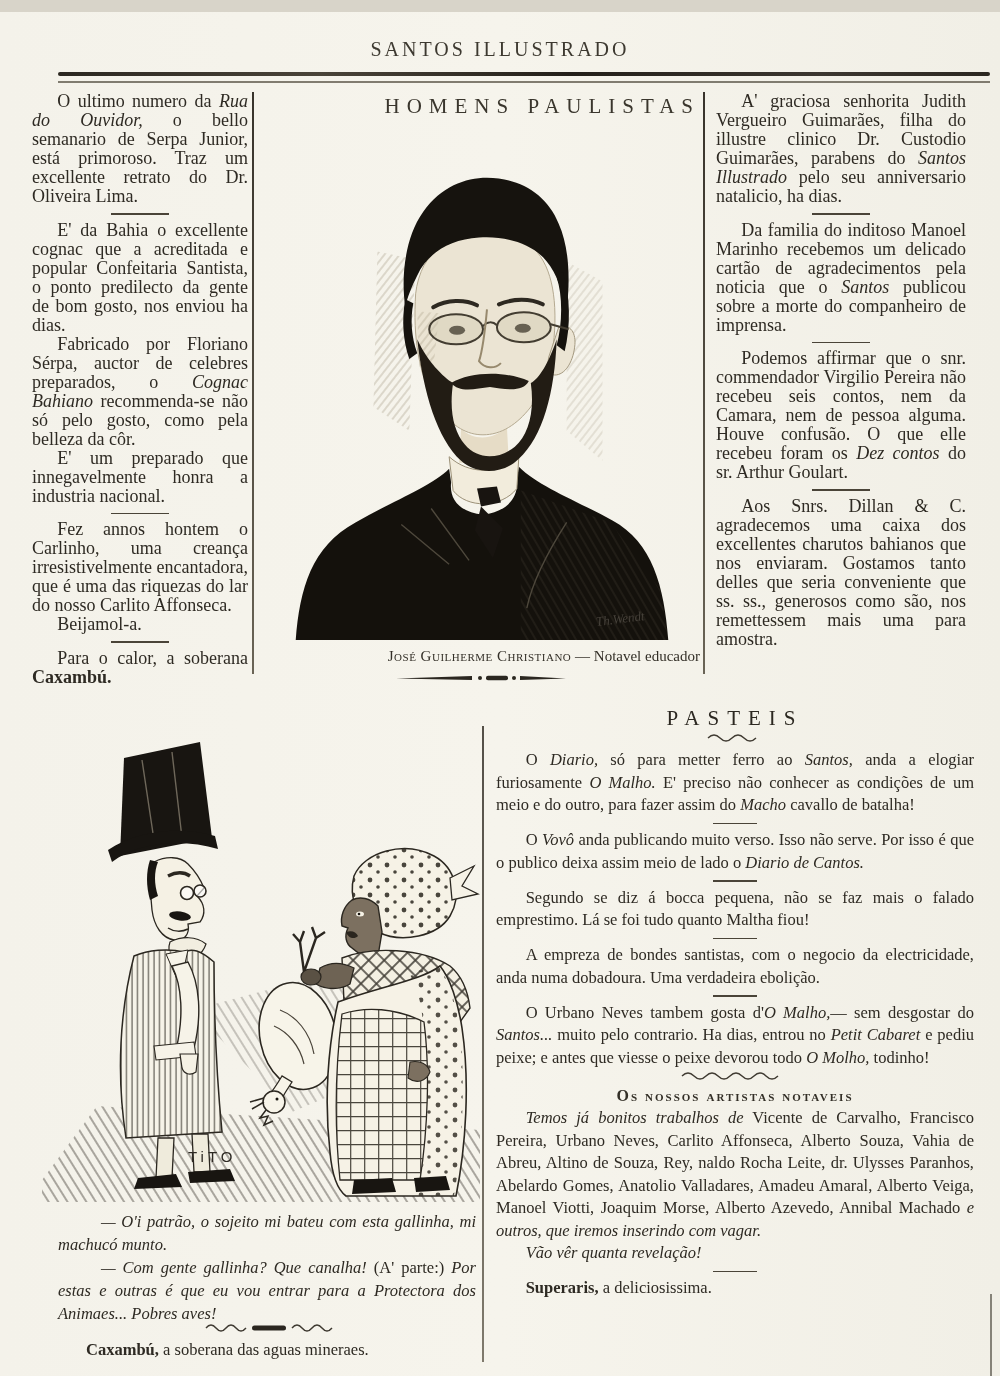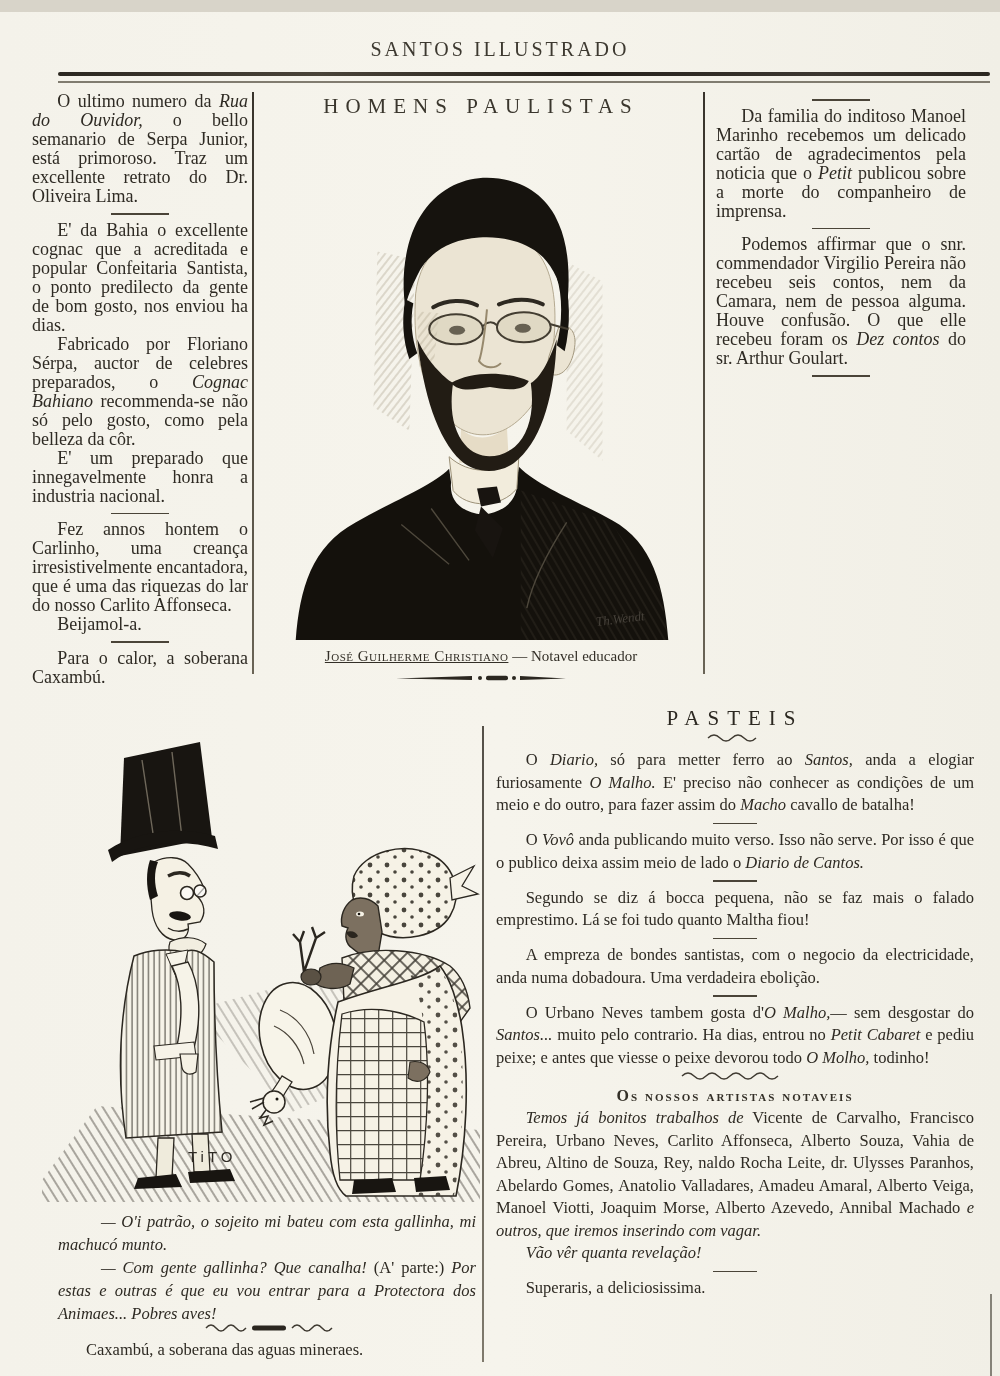--- a/index.html
+++ b/index.html
@@ -12,31 +12,31 @@
   .masthead{position:absolute;top:26px;left:0;right:0;text-align:center;
     font-size:20px;letter-spacing:3px;color:#3d3930;}
   .rule1{position:absolute;top:60px;left:58px;right:10px;height:4px;border-radius:2px;
     background:linear-gradient(90deg,#2b2720,#4a4439 28%,#231f19 55%,#3c3730 82%,#2b2720);}
   .rule2{position:absolute;top:69px;left:58px;right:10px;height:2px;background:#5a5447;opacity:.75;}
 
   
   .col{position:absolute;top:80px;}
   .col-left{left:32px;width:216px;}
   .col-right{left:716px;width:250px;}
-  .col-center{left:262px;width:438px;text-align:center;}
+  .col-center{left:262px;width:438px;text-align:right;}
   .vrule{position:absolute;width:2px;background:linear-gradient(#38332b,#6a6456);}
   .vr1{left:252px;top:80px;height:582px;}
   .vr2{left:703px;top:80px;height:582px;}
   .vr3{left:482px;top:714px;height:636px;opacity:.85;}
   .edge-tick{position:absolute;right:8px;top:1282px;width:2px;height:84px;background:#3f3a31;opacity:.6;}
 
   .jp{margin:0;text-align:justify;text-indent:1.4em;font-size:18px;line-height:19px;}
   .divider{width:58px;height:1.5px;background:#4a4438;margin:7px auto 6px;}
-  .it{font-style:italic}.bd{font-weight:normal}
-  .sc{font-variant:small-caps;letter-spacing:.5px;text-decoration:underline;}
+  .it{font-style:italic}.bd{font-weight:bold}
+  .sc{font-variant:small-caps;letter-spacing:.5px;}
 
   .headline{font-size:21px;letter-spacing:7px;color:#3a362d;margin:2px 0 0;}
   .portrait-wrap{margin:13px auto 0;width:402px;height:508px;position:relative;}
   .caption{margin-top:7px;font-size:15px;line-height:18px;color:#332f27;}
   .tapered{display:block;margin:8px auto 0;}
 
   
   .cartoon-wrap{position:absolute;left:42px;top:698px;width:438px;height:492px;}
   .cartoon-caption{position:absolute;left:58px;top:1198px;width:418px;}
   .cartoon-caption .jp{font-size:16.5px;line-height:23px;text-indent:2.6em;}
@@ -135,25 +135,27 @@
     <svg class="tapered" width="170" height="10" viewBox="0 0 170 10">
       <polygon points="0,5.5 76,3 76,7" fill="#2b2720"></polygon>
       <circle cx="84" cy="5" r="2" fill="#2b2720"></circle>
       <rect x="90" y="2.8" width="22" height="4.4" rx="2" fill="#2b2720"></rect>
       <circle cx="118" cy="5" r="2" fill="#2b2720"></circle>
       <polygon points="124,3 170,5.5 124,7" fill="#2b2720"></polygon>
     </svg>
   </div>
 
   <div class="col col-right">
-    <div class="divider"></div>
-    <p class="jp"><span>Da familia do inditoso Manoel Marinho recebemos um delicado cartão de agradecimentos pela noticia que o </span><span class="it">Petit</span><span> publicou sobre a morte do companheiro de imprensa.</span></p>
+    <p class="jp"><span>A' graciosa senhorita Judith Vergueiro Guimarães, filha do illustre clinico Dr. Custodio Guimarães, parabens do </span><span class="it">Santos Illustrado</span><span> pelo seu anniversario natalicio, ha dias.</span></p>
+    <div class="divider"></div>
+    <p class="jp"><span>Da familia do inditoso Manoel Marinho recebemos um delicado cartão de agradecimentos pela noticia que o </span><span class="it">Santos</span><span> publicou sobre a morte do companheiro de imprensa.</span></p>
     <div class="divider"></div>
     <p class="jp"><span>Podemos affirmar que o snr. commendador Virgilio Pereira não recebeu seis contos, nem da Camara, nem de pessoa alguma. Houve confusão. O que elle recebeu foram os </span><span class="it">Dez contos</span><span> do sr. Arthur Goulart.</span></p>
     <div class="divider"></div>
+    <p class="jp"><span>Aos Snrs. Dillan &amp; C. agradecemos uma caixa dos excellentes charutos bahianos que nos enviaram. Gostamos tanto delles que seria conveniente que ss. ss., generosos como são, nos remettessem mais uma para amostra.</span></p>
   </div>
 
   <div class="cartoon-wrap">
     <svg width="438" height="492" viewBox="0 0 438 492">
       <defs>
         <pattern id="vs" width="5.5" height="6" patternUnits="userSpaceOnUse">
             <path d="M2 0 V6" stroke="#36322a" stroke-width="1.1"></path>
           </pattern>
         <pattern id="gr" width="14" height="14" patternUnits="userSpaceOnUse">
             <path d="M0 .7 H14 M.7 0 V14" stroke="#36322a" stroke-width="1.2" fill="none"></path>

